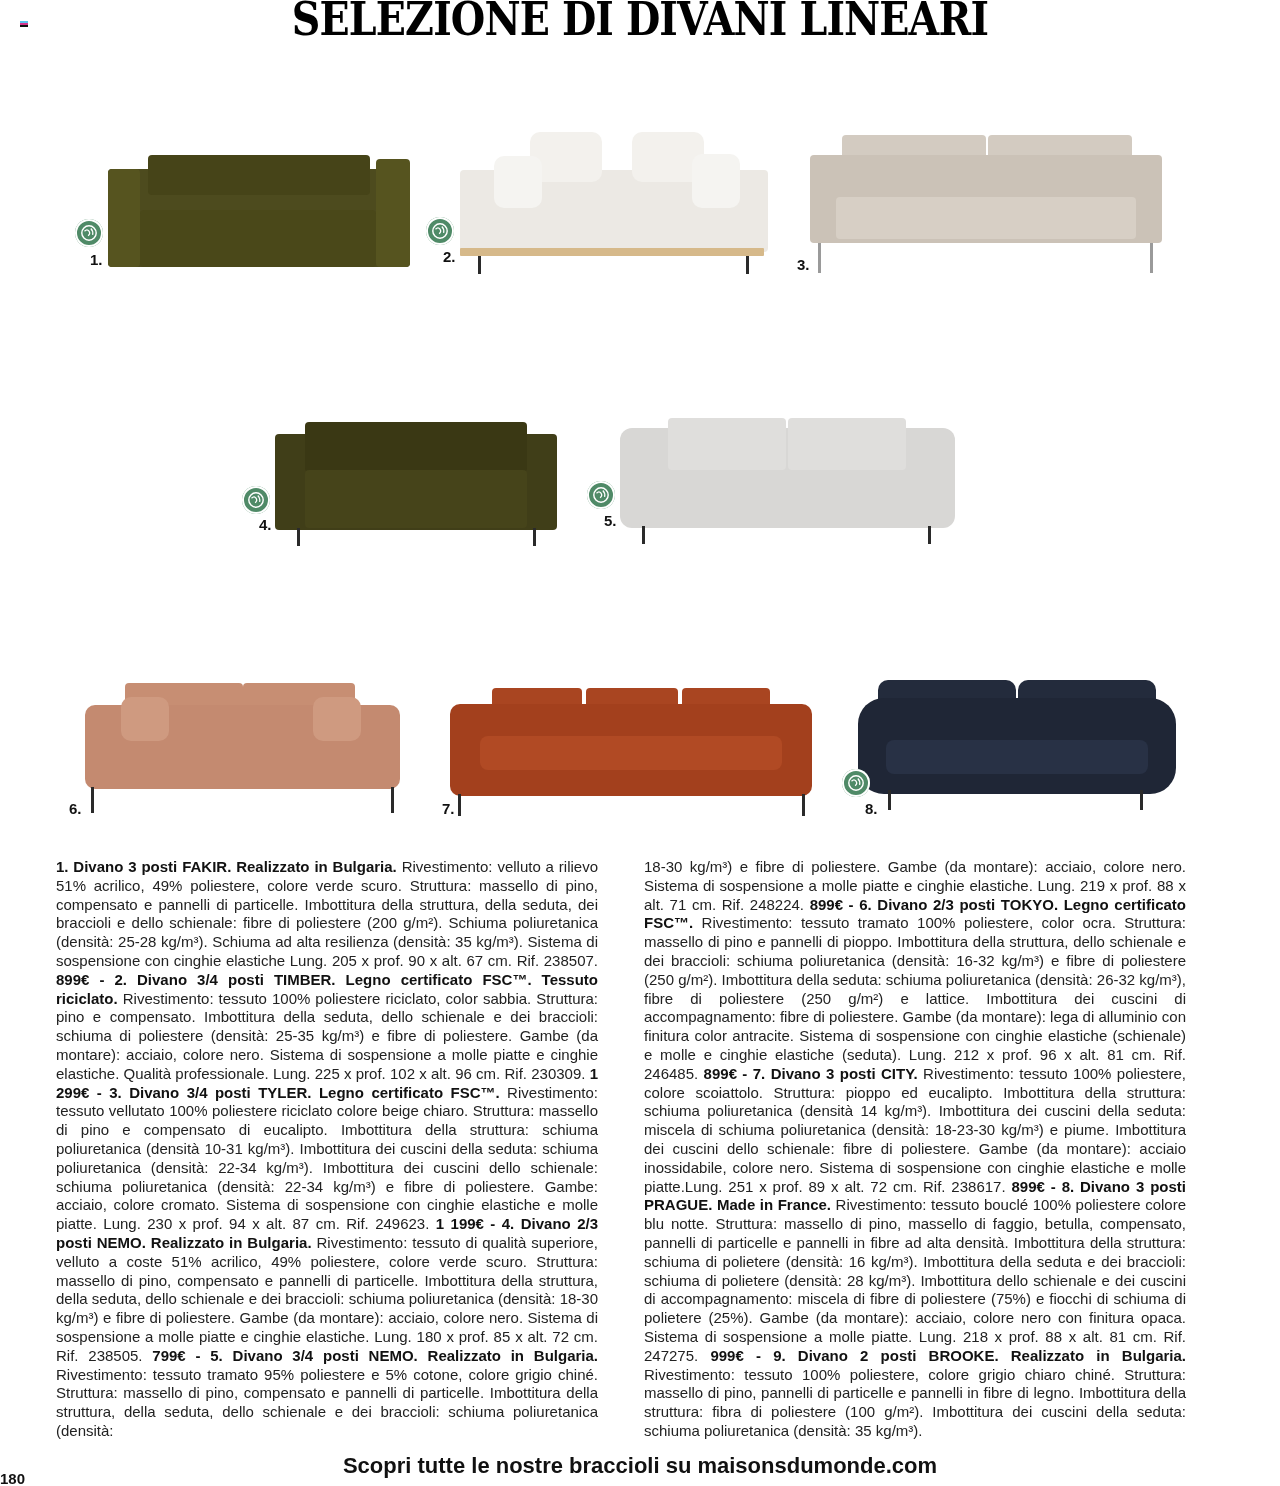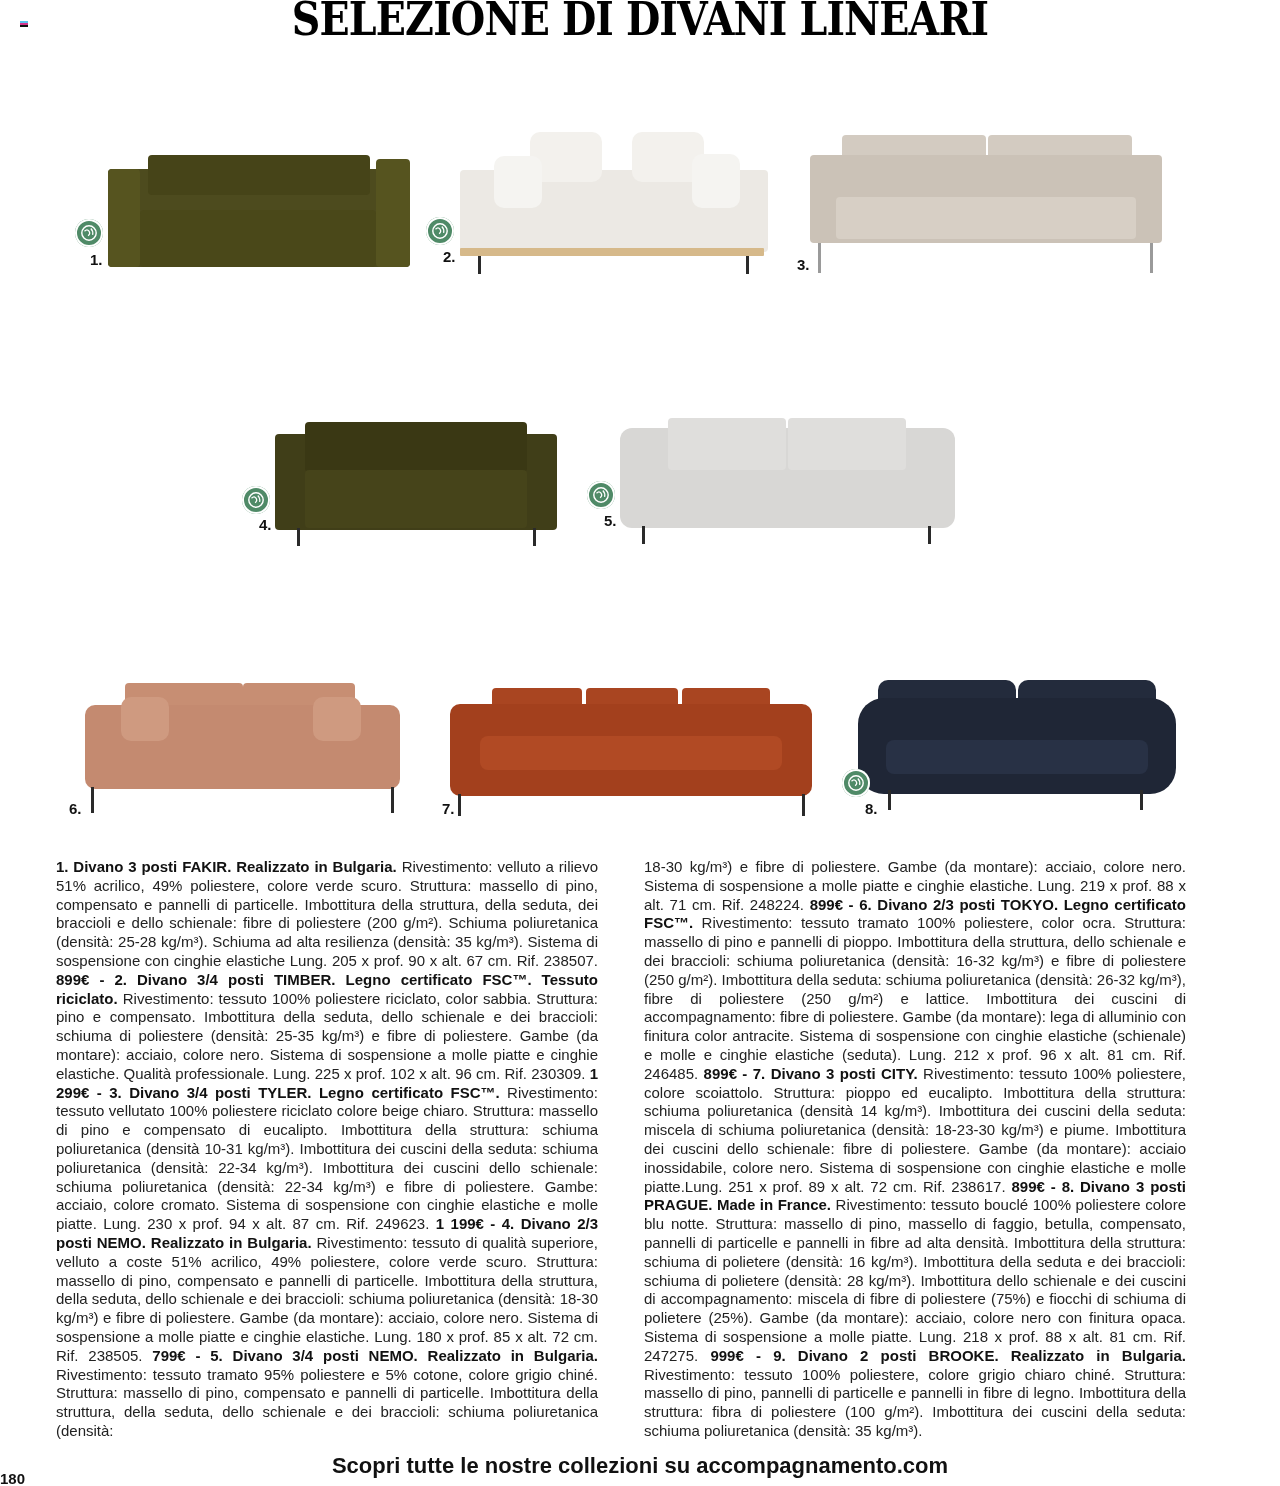--- a/index.html
+++ b/index.html
@@ -156,14 +156,14 @@
   </div>
 <div class="num" style="left:865px;top:800px;">8.</div>
 
 <div class="text-col" style="left:56px;">
   <b>1. Divano 3 posti FAKIR. Realizzato in Bulgaria.</b><span> Rivestimento: velluto a rilievo 51% acrilico, 49% poliestere, colore verde scuro. Struttura: massello di pino, compensato e pannelli di particelle. Imbottitura della struttura, della seduta, dei braccioli e dello schienale: fibre di poliestere (200 g/m²). Schiuma poliuretanica (densità: 25-28 kg/m³). Schiuma ad alta resilienza (densità: 35 kg/m³). Sistema di sospensione con cinghie elastiche Lung. 205 x prof. 90 x alt. 67 cm. Rif. 238507. </span><b>899€ - 2. Divano 3/4 posti TIMBER. Legno certificato FSC™. Tessuto riciclato.</b><span> Rivestimento: tessuto 100% poliestere riciclato, color sabbia. Struttura: pino e compensato. Imbottitura della seduta, dello schienale e dei braccioli: schiuma di poliestere (densità: 25-35 kg/m³) e fibre di poliestere. Gambe (da montare): acciaio, colore nero. Sistema di sospensione a molle piatte e cinghie elastiche. Qualità professionale. Lung. 225 x prof. 102 x alt. 96 cm. Rif. 230309. </span><b>1 299€ - 3. Divano 3/4 posti TYLER. Legno certificato FSC™.</b><span> Rivestimento: tessuto vellutato 100% poliestere riciclato colore beige chiaro. Struttura: massello di pino e compensato di eucalipto. Imbottitura della struttura: schiuma poliuretanica (densità 10-31 kg/m³). Imbottitura dei cuscini della seduta: schiuma poliuretanica (densità: 22-34 kg/m³). Imbottitura dei cuscini dello schienale: schiuma poliuretanica (densità: 22-34 kg/m³) e fibre di poliestere. Gambe: acciaio, colore cromato. Sistema di sospensione con cinghie elastiche e molle piatte. Lung. 230 x prof. 94 x alt. 87 cm. Rif. 249623. </span><b>1 199€ - 4. Divano 2/3 posti NEMO. Realizzato in Bulgaria.</b><span> Rivestimento: tessuto di qualità superiore, velluto a coste 51% acrilico, 49% poliestere, colore verde scuro. Struttura: massello di pino, compensato e pannelli di particelle. Imbottitura della struttura, della seduta, dello schienale e dei braccioli: schiuma poliuretanica (densità: 18-30 kg/m³) e fibre di poliestere. Gambe (da montare): acciaio, colore nero. Sistema di sospensione a molle piatte e cinghie elastiche. Lung. 180 x prof. 85 x alt. 72 cm. Rif. 238505. </span><b>799€ - 5. Divano 3/4 posti NEMO. Realizzato in Bulgaria.</b><span> Rivestimento: tessuto tramato 95% poliestere e 5% cotone, colore grigio chiné. Struttura: massello di pino, compensato e pannelli di particelle. Imbottitura della struttura, della seduta, dello schienale e dei braccioli: schiuma poliuretanica (densità:</span>
 </div>
 <div class="text-col" style="left:644px;">
   <span>18-30 kg/m³) e fibre di poliestere. Gambe (da montare): acciaio, colore nero. Sistema di sospensione a molle piatte e cinghie elastiche. Lung. 219 x prof. 88 x alt. 71 cm. Rif. 248224. </span><b>899€ - 6. Divano 2/3 posti TOKYO. Legno certificato FSC™.</b><span> Rivestimento: tessuto tramato 100% poliestere, color ocra. Struttura: massello di pino e pannelli di pioppo. Imbottitura della struttura, dello schienale e dei braccioli: schiuma poliuretanica (densità: 16-32 kg/m³) e fibre di poliestere (250 g/m²). Imbottitura della seduta: schiuma poliuretanica (densità: 26-32 kg/m³), fibre di poliestere (250 g/m²) e lattice. Imbottitura dei cuscini di accompagnamento: fibre di poliestere. Gambe (da montare): lega di alluminio con finitura color antracite. Sistema di sospensione con cinghie elastiche (schienale) e molle e cinghie elastiche (seduta). Lung. 212 x prof. 96 x alt. 81 cm. Rif. 246485. </span><b>899€ - 7. Divano 3 posti CITY.</b><span> Rivestimento: tessuto 100% poliestere, colore scoiattolo. Struttura: pioppo ed eucalipto. Imbottitura della struttura: schiuma poliuretanica (densità 14 kg/m³). Imbottitura dei cuscini della seduta: miscela di schiuma poliuretanica (densità: 18-23-30 kg/m³) e piume. Imbottitura dei cuscini dello schienale: fibre di poliestere. Gambe (da montare): acciaio inossidabile, colore nero. Sistema di sospensione con cinghie elastiche e molle piatte.Lung. 251 x prof. 89 x alt. 72 cm. Rif. 238617. </span><b>899€ - 8. Divano 3 posti PRAGUE. Made in France.</b><span> Rivestimento: tessuto bouclé 100% poliestere colore blu notte. Struttura: massello di pino, massello di faggio, betulla, compensato, pannelli di particelle e pannelli in fibre ad alta densità. Imbottitura della struttura: schiuma di polietere (densità: 16 kg/m³). Imbottitura della seduta e dei braccioli: schiuma di polietere (densità: 28 kg/m³). Imbottitura dello schienale e dei cuscini di accompagnamento: miscela di fibre di poliestere (75%) e fiocchi di schiuma di polietere (25%). Gambe (da montare): acciaio, colore nero con finitura opaca. Sistema di sospensione a molle piatte. Lung. 218 x prof. 88 x alt. 81 cm. Rif. 247275. </span><b>999€ - 9. Divano 2 posti BROOKE. Realizzato in Bulgaria.</b><span> Rivestimento: tessuto 100% poliestere, colore grigio chiaro chiné. Struttura: massello di pino, pannelli di particelle e pannelli in fibre di legno. Imbottitura della struttura: fibra di poliestere (100 g/m²). Imbottitura dei cuscini della seduta: schiuma poliuretanica (densità: 35 kg/m³).</span>
 </div>
 
-<div class="footer">Scopri tutte le nostre collezioni su accompagnamento.com</div>
+<div class="footer">Scopri tutte le nostre braccioli su maisonsdumonde.com</div>
 <div class="page-num">180</div>
 
 </body></html>

